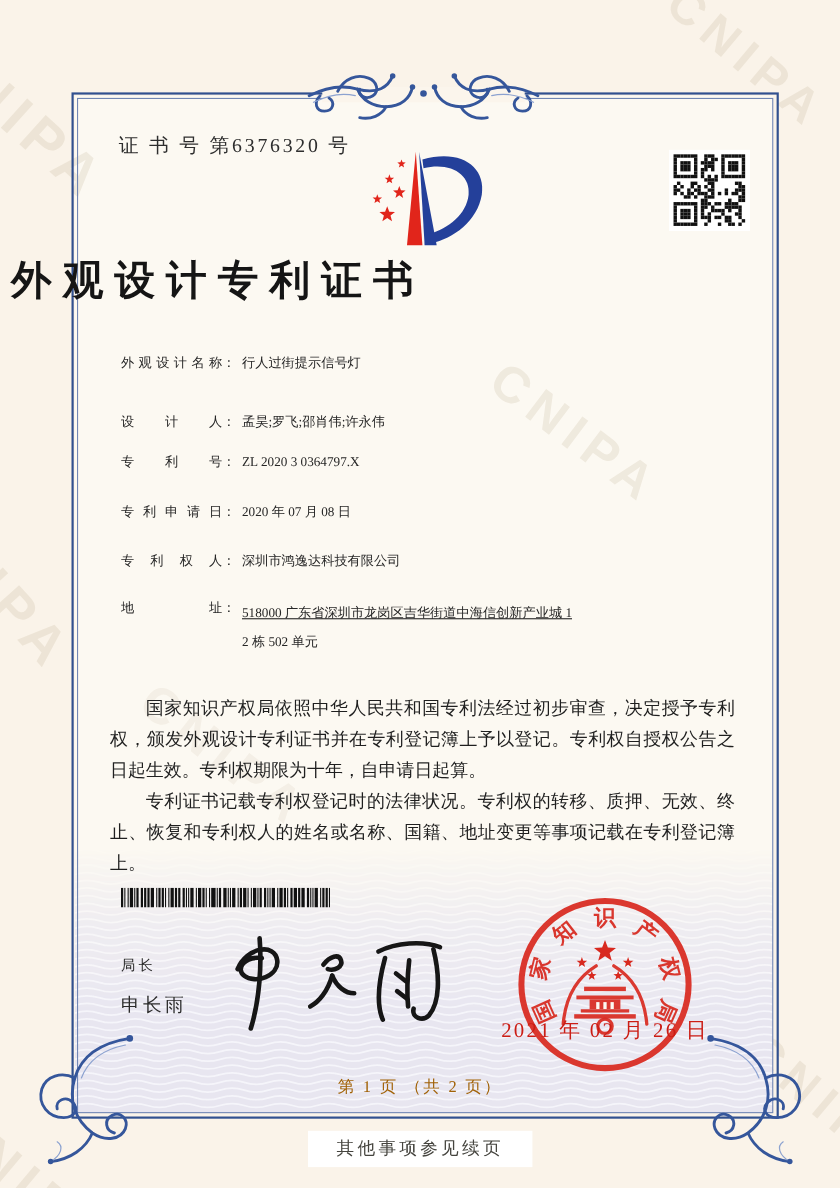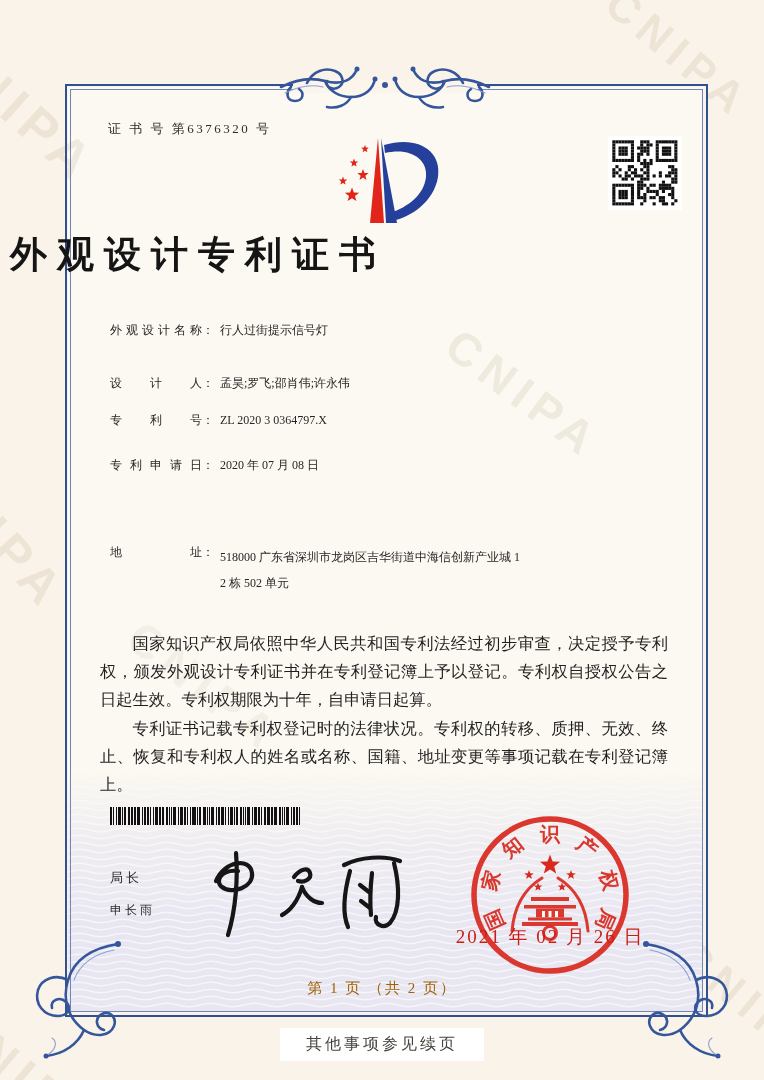--- a/index.html
+++ b/index.html
@@ -27,33 +27,33 @@
     -webkit-mask-image:linear-gradient(180deg,transparent 0,rgba(0,0,0,.65) 70px,#000 150px);
     mask-image:linear-gradient(180deg,transparent 0,rgba(0,0,0,.65) 70px,#000 150px);}
   .cert-border{position:absolute;left:65px;top:84px;width:639px;height:929px;border:2.5px solid var(--border-blue);z-index:2;pointer-events:none;}
   .cert-border-inner{position:absolute;left:3px;top:3px;right:3px;bottom:3px;border:1px solid #7186b4;}
   .ornament{position:absolute;z-index:4;}
   .orn-stroke{fill:none;stroke:var(--ornament-blue);stroke-width:2.6;stroke-linecap:round;}
   .orn-thin{fill:none;stroke:#8ca2d0;stroke-width:1.1;stroke-linecap:round;}
   .orn-dot{fill:var(--ornament-blue);}
   
   .z3{position:absolute;z-index:3;}
-  .cert-no{left:108px;top:120px;font-size:13px;letter-spacing:2.5px;color:#2e2e2e;}
+  .cert-no{left:108px;top:120px;font-size:18px;letter-spacing:2.5px;color:#2e2e2e;}
   .title{left:0;top:230px;width:100%;font-size:37px;font-weight:bold;
     letter-spacing:10px;text-indent:10px;color:#151515;}
   .row{left:110px;font-size:12px;color:#262626;}
   .flabel{display:inline-block;width:92px;text-align:justify;text-align-last:justify;text-justify:inter-character;vertical-align:top;}
   .fval{margin-left:6px;}
   .addr-lines{display:inline-block;margin-left:6px;vertical-align:top;line-height:26px;}
   .grant-no{position:absolute;left:280px;top:0;white-space:nowrap;}
   .body-text{left:100px;top:630px;width:568px;font-size:16.3px;line-height:28.2px;
     text-align:justify;color:#1f1f1f;}
   .body-text p{margin:0;text-indent:2em;}
   .sig-title{left:110px;top:869px;font-size:13px;letter-spacing:3px;color:#2a2a2a;}
-  .sig-name{left:110px;top:902px;font-size:12px;letter-spacing:3px;color:#2a2a2a;}
+  .sig-name{left:110px;top:902px;font-size:17px;letter-spacing:3px;color:#2a2a2a;}
   .seal-date{left:452px;top:924px;width:196px;text-align:center;font-size:19px;
     letter-spacing:2px;color:#cb1d15;z-index:3;}
   .page-info{left:0;top:979px;width:100%;text-align:center;font-size:15px;letter-spacing:2px;color:#a16207;}
   .strip{left:50%;transform:translateX(-50%);top:1028px;background:#ffffff;
     padding:6px 26px;font-size:16px;letter-spacing:3px;color:#45443e;white-space:nowrap;}
   .seal-char{fill:var(--seal-red);font-weight:bold;font-size:20px;font-family:"Liberation Serif",serif;opacity:.93;}
   .logo-star{fill:var(--logo-red);}
   .seal-star{fill:var(--seal-red);}
   .emblem{fill:var(--seal-red);opacity:.92;}
   .emblem-stroke{fill:none;stroke:var(--seal-red);opacity:.92;stroke-linecap:round;}
@@ -406,22 +406,25 @@
   </div>
   <div class="z3 row" style="top:375px;">
     <span class="flabel">设计人</span><span>：</span><span class="fval">孟昊;罗飞;邵肖伟;许永伟</span>
   </div>
   <div class="z3 row" style="top:412px;">
     <span class="flabel">专利号</span><span>：</span><span class="fval">ZL 2020 3 0364797.X</span>
   </div>
   <div class="z3 row" style="top:457px;">
     <span class="flabel">专利申请日</span><span>：</span><span class="fval">2020 年 07 月 08 日</span>
   </div>
+  <div class="z3 row" style="top:502px;">
+    <span class="flabel">专利权人</span><span>：</span><span class="fval">深圳市鸿逸达科技有限公司</span>
+  </div>
   <div class="z3 row" style="top:544px;">
-    <span class="flabel">地址</span><span>：</span><span class="addr-lines"><span style="display:block;">518000 广东省深圳市龙岗区吉华街道中海信创新产业城 1</span><span style="display:block;">2 栋 502 单元</span></span>
+    <span class="flabel">地址</span><span>：</span><span class="addr-lines"><span style="display:block;text-decoration:underline;">518000 广东省深圳市龙岗区吉华街道中海信创新产业城 1</span><span style="display:block;">2 栋 502 单元</span></span>
   </div>
 
   <div class="z3 body-text">
     <p>国家知识产权局依照中华人民共和国专利法经过初步审查，决定授予专利权，颁发外观设计专利证书并在专利登记簿上予以登记。专利权自授权公告之日起生效。专利权期限为十年，自申请日起算。</p>
     <p>专利证书记载专利权登记时的法律状况。专利权的转移、质押、无效、终止、恢复和专利权人的姓名或名称、国籍、地址变更等事项记载在专利登记簿上。</p>
   </div>
 
   <div class="z3" style="left:110px;top:807px;">
     <svg id="barcode-svg" width="196" height="18" xmlns="http://www.w3.org/2000/svg">
         <rect x="0" y="0" width="2" height="18" fill="#111"></rect>

